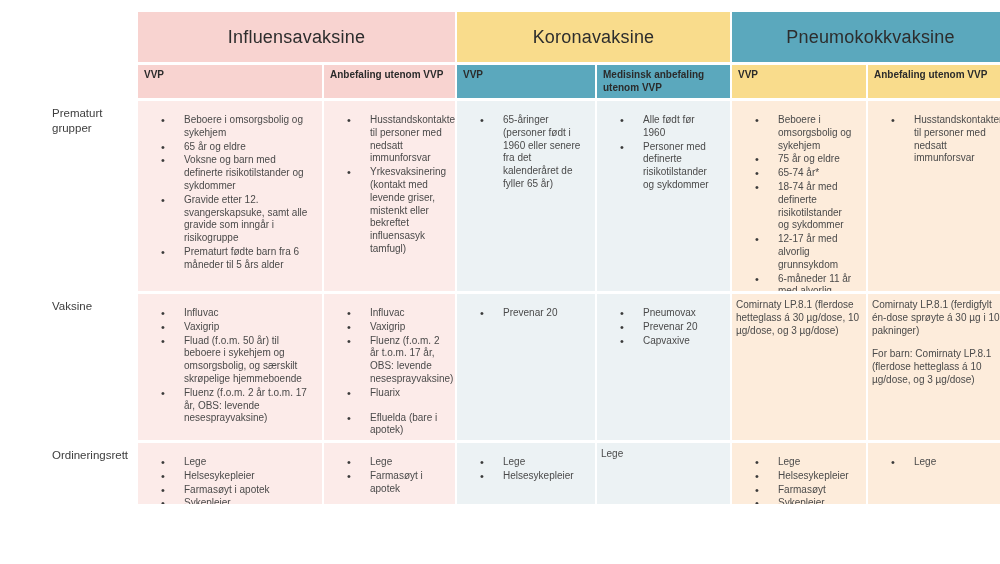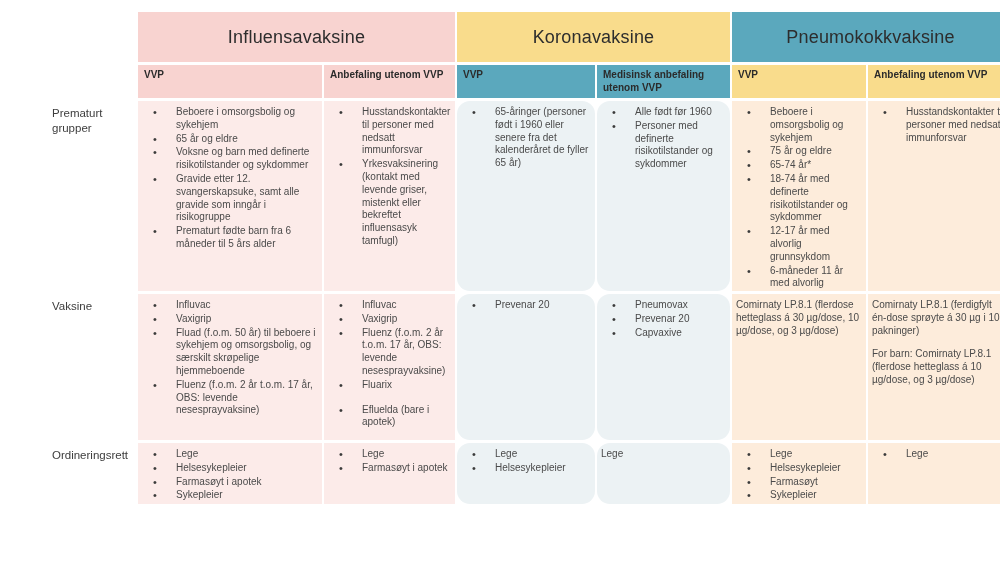--- a/index.html
+++ b/index.html
@@ -24,31 +24,31 @@
     padding:4px 6px 2px 6px;line-height:1.25;
   }
   .rowlabel{
     background:#ffffff;color:#3d3d3d;font-size:11.5px;line-height:1.3;
     padding:5px 2px 0 28px;
   }
   .cell{
     font-size:10px;line-height:1.28;color:#4a4a4a;
     padding:5px 4px 4px 4px;overflow:hidden;
   }
-  .cell ul{margin:0;padding:0 0 0 34px;list-style:none;}
+  .cell ul{margin:8px;padding:0 0 0 34px;list-style:none;}
   .cell li{position:relative;margin-bottom:1px;}
   .cell li::before{content:"\2022";position:absolute;left:-23px;top:-1px;font-size:11px;color:#3a3a3a;}
   .cell li.gap{margin-top:12px;}
   .cell p{margin:0 0 11px 0;}
   .cell p:last-child{margin-bottom:0;}
   
   .g0{background:#f8d3d0;}
   .g0b{background:#fcebe9;}
   .g1{background:#5ba8bd;}
-  .g1b{background:#ecf2f4;border-radius:13px;}
+  .g1b{background:#ecf2f4;}
   .g2{background:#f9dc8c;}
   .g2b{background:#fdecdb;}
   
   .footer{
     position:absolute;top:512px;right:24px;height:40px;
     display:flex;align-items:center;gap:44px;margin-top:47px;
   }
   .credit{font-size:11.5px;font-style:italic;color:#3a3a3a;}
   .logo{display:flex;align-items:center;}
 </style>

